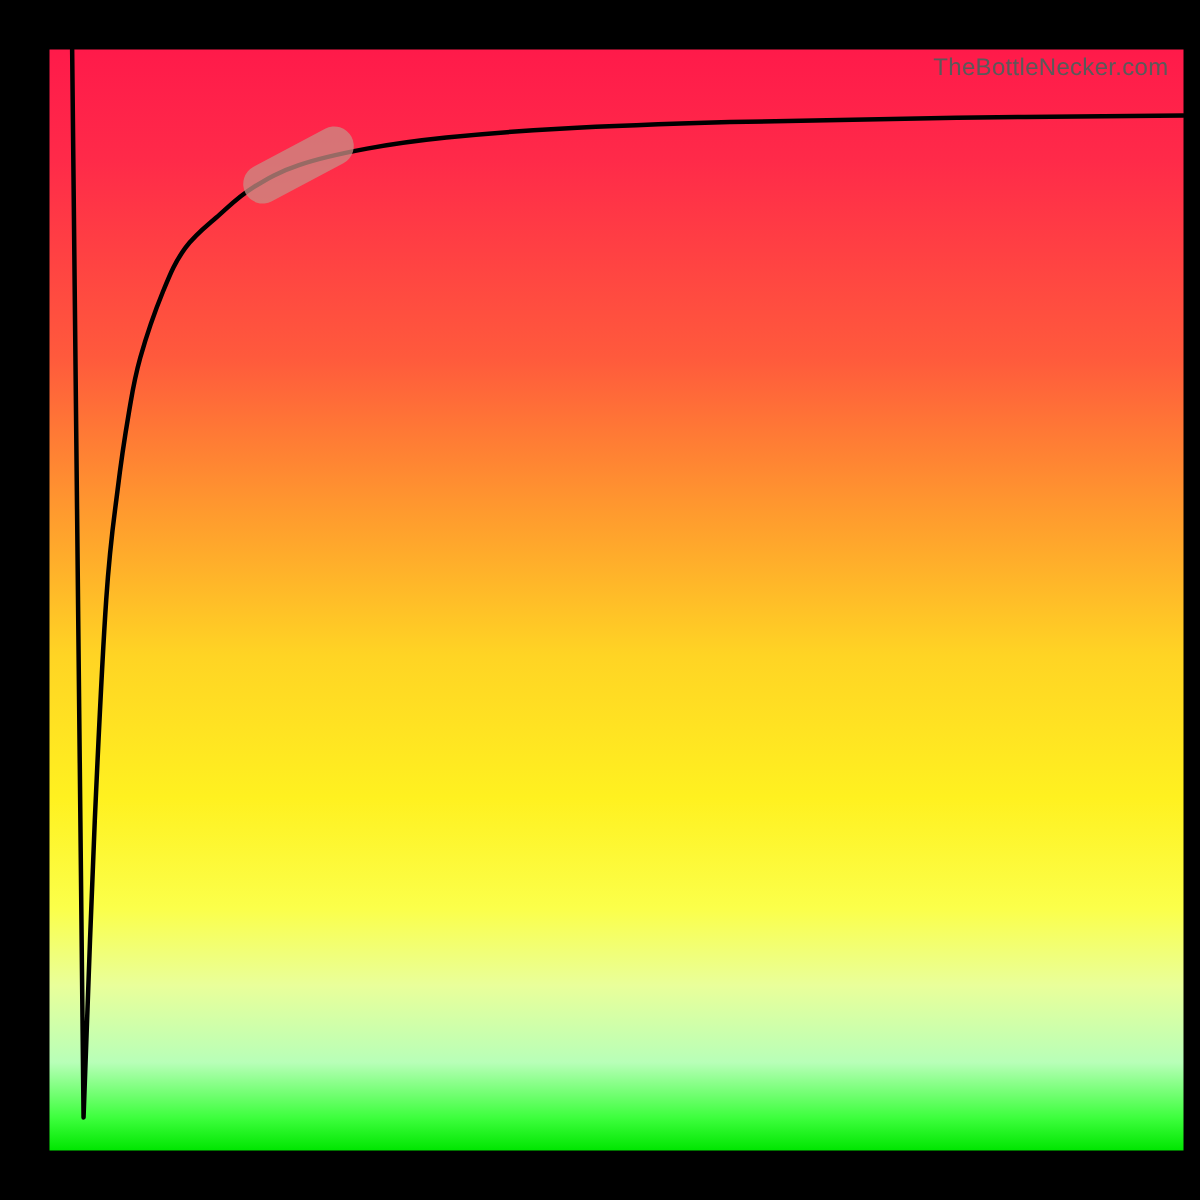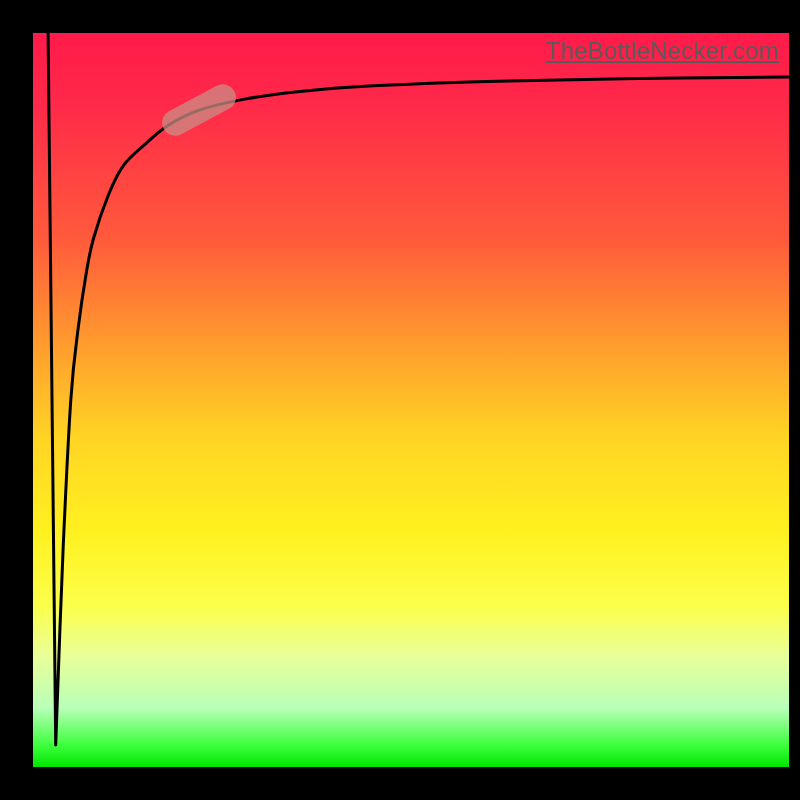--- a/index.html
+++ b/index.html
@@ -33,25 +33,24 @@
       #b8ffb8 92%,
       #3eff3e 97%,
       #00e600 100%
     );
   }
   .attribution {
     position: absolute;
     top: 4px;
     right: 10px;
     font-family: Arial, Helvetica, sans-serif;
-    font-size: 24px;
+    font-size: 16px;
     color: #5a5a5a;
     letter-spacing: 0.2px;
     user-select: none;
-    text-decoration: underline;
   }
   svg.curve-layer {
     position: absolute;
     left: 0;
     top: 0;
     width: 756px;
     height: 734px;
     overflow: visible;
   }
   .highlight-pill {

